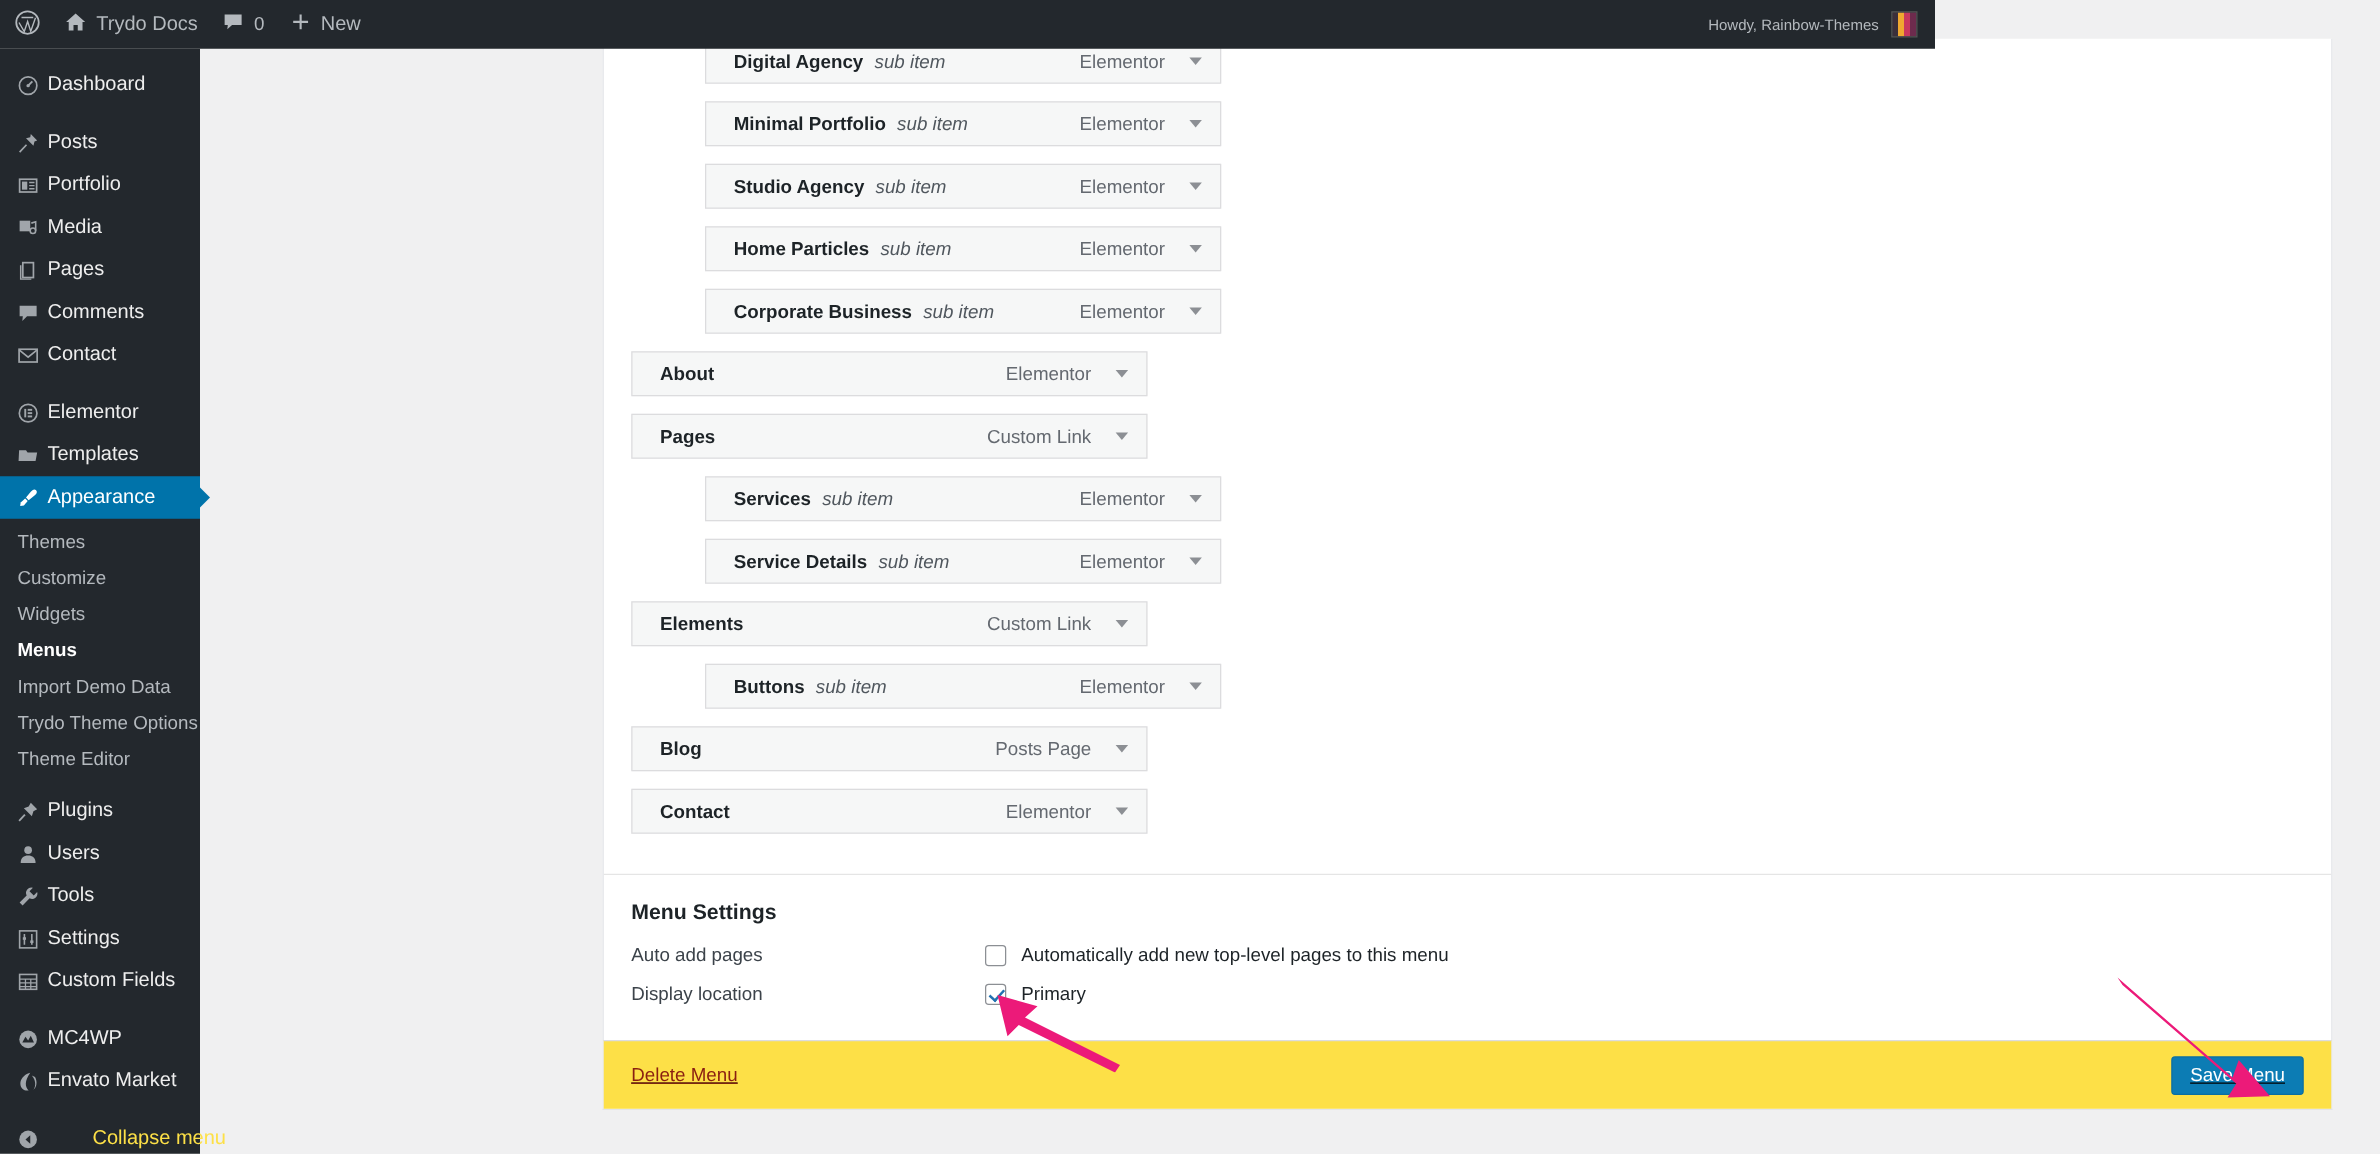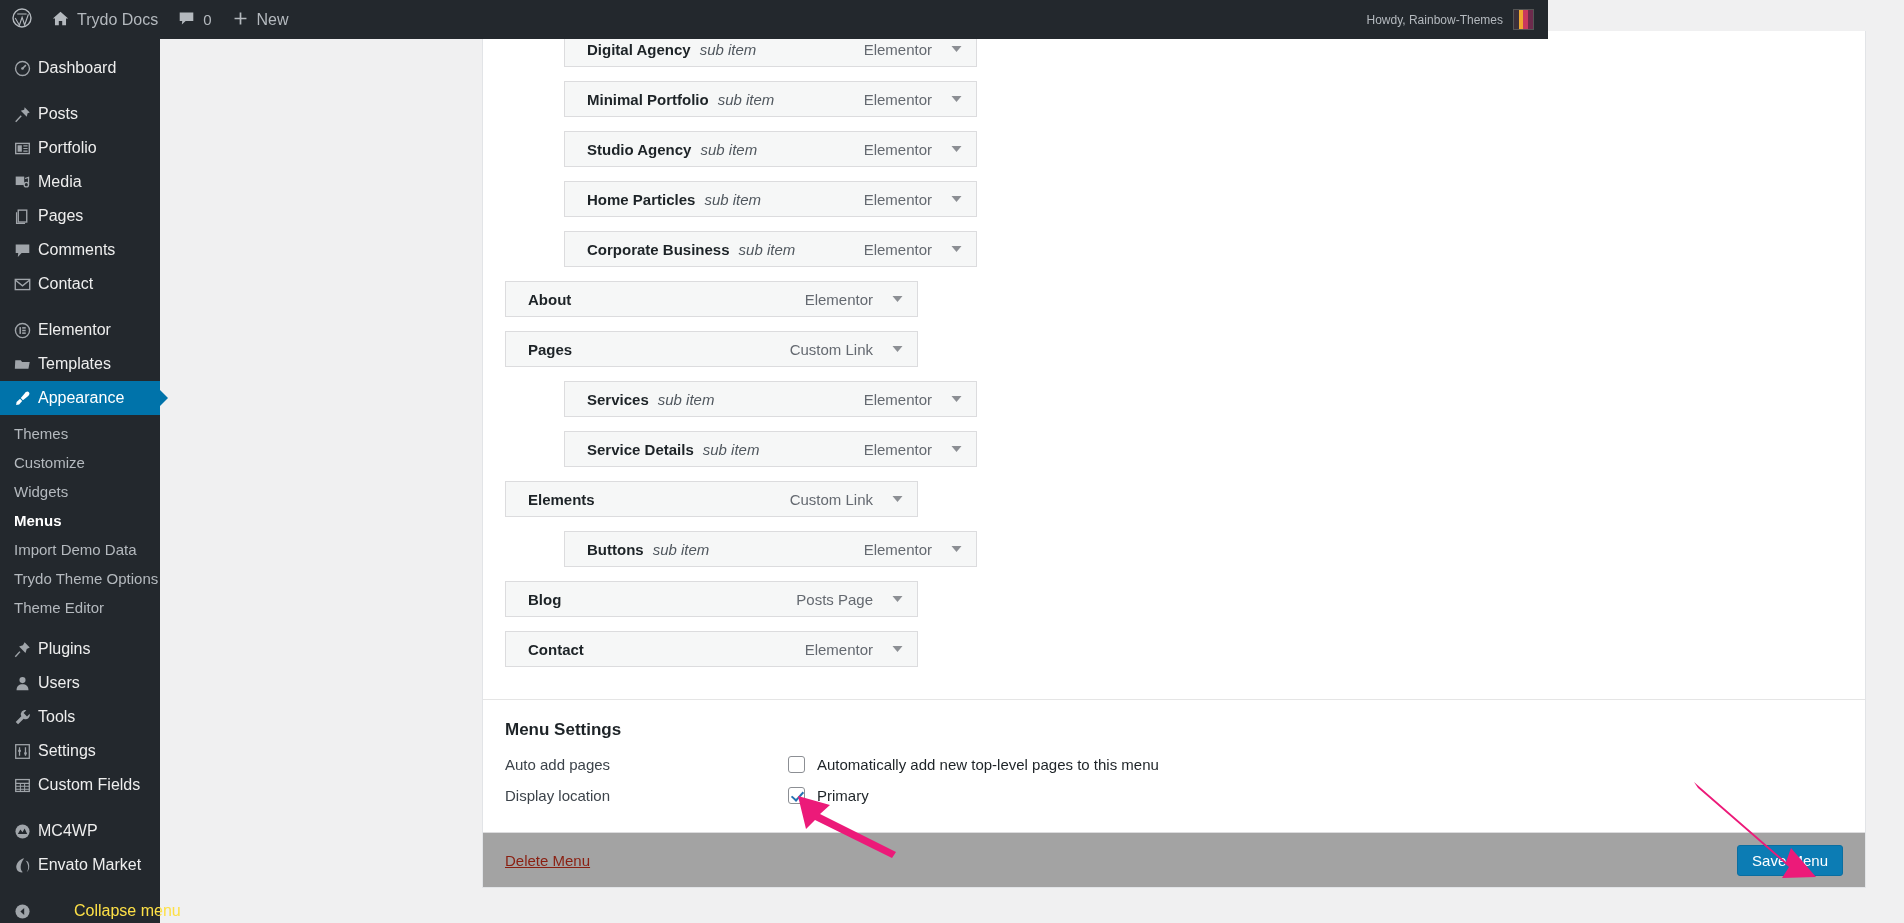--- a/index.html
+++ b/index.html
@@ -158,24 +158,25 @@
     position: absolute; left: 5px; top: 1px;
     width: 5px; height: 10px;
     border: solid #2271b1; border-width: 0 2px 2px 0;
     transform: rotate(42deg);
   }
   .setting-text { font-size: 15px; color: #1d2327; white-space: nowrap; }
 
   
   #menu-footer {
     border-top: 1px solid #dcdcde;
-    background: #a3a3a3;
+    background: #fde047;
     height: 55px;
     display: flex; align-items: center;
     padding: 16px 22px;
+    text-decoration: underline;
   }
   #delete-menu {
     font-size: 15px; color: #8a1f11; text-decoration: underline;
     cursor: pointer;
   }
   #save-menu {
     margin-left: auto;
     background: #0c7cb4; color: #fff;
     border: 1px solid #0a6ea1; border-radius: 3px;
     font-size: 15px; font-family: "Liberation Sans", sans-serif;

